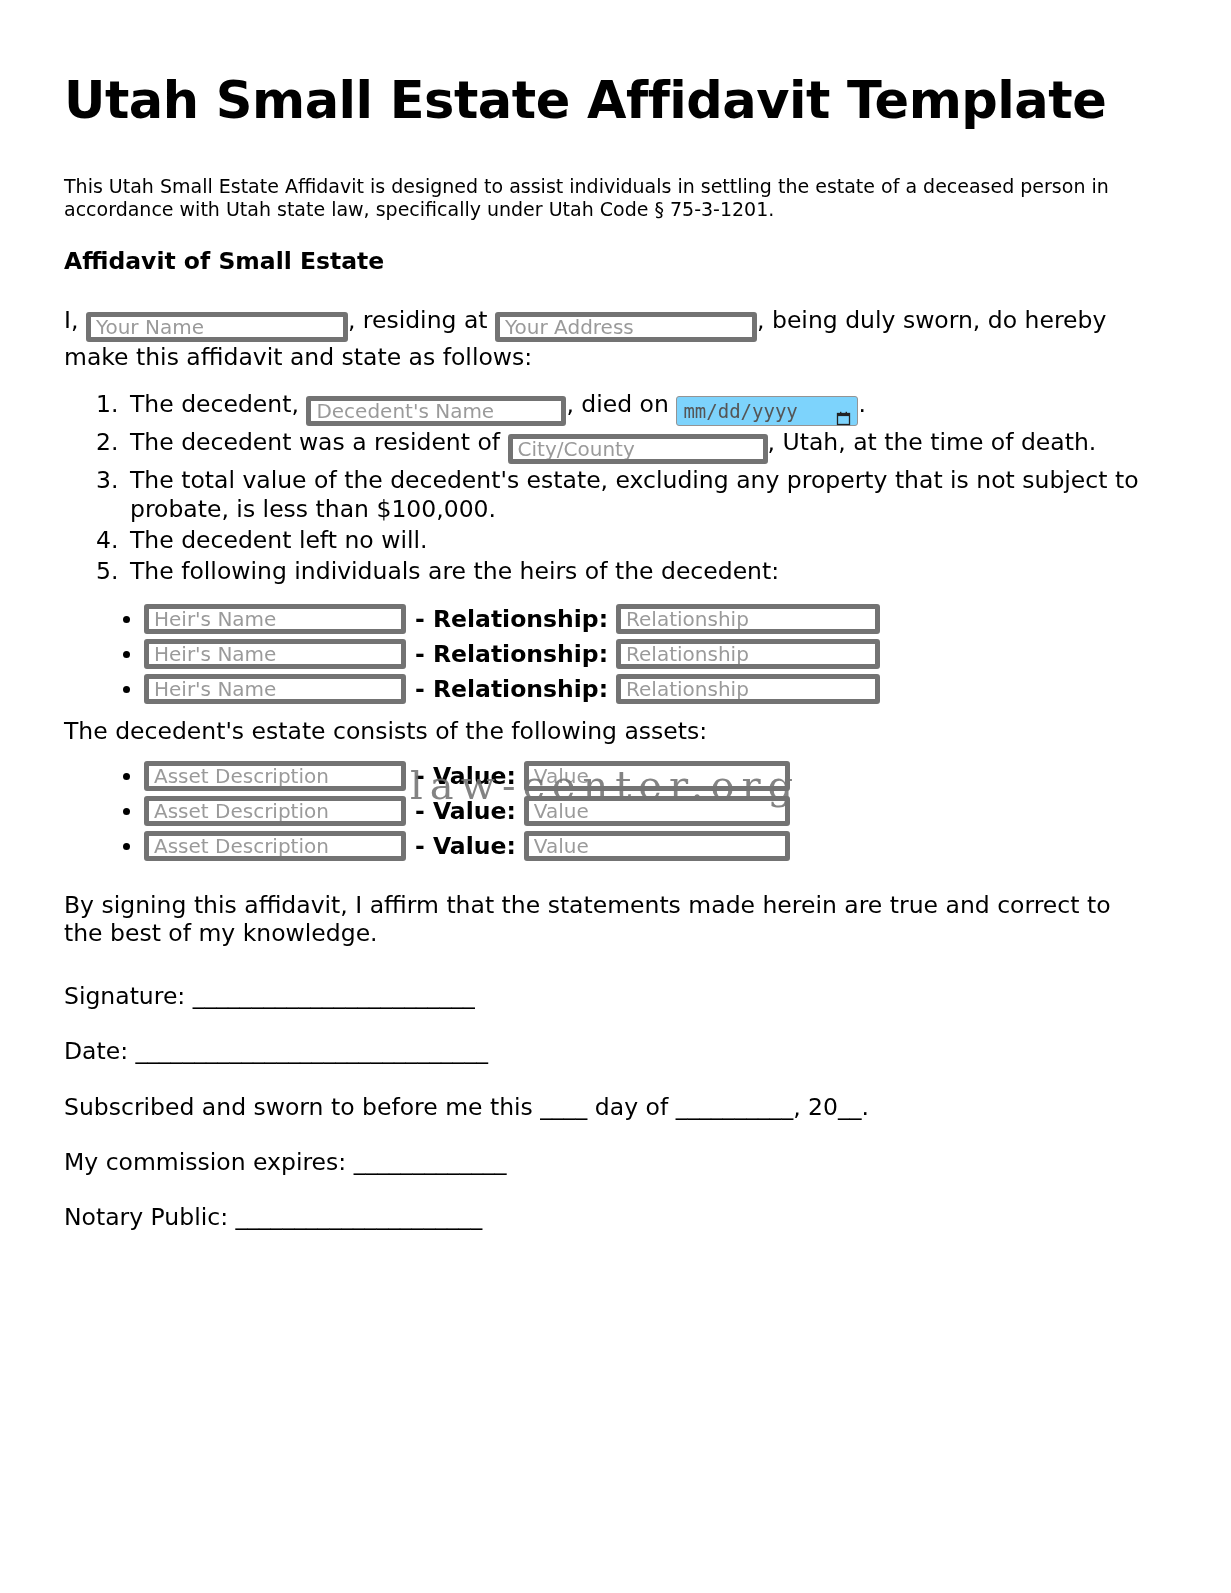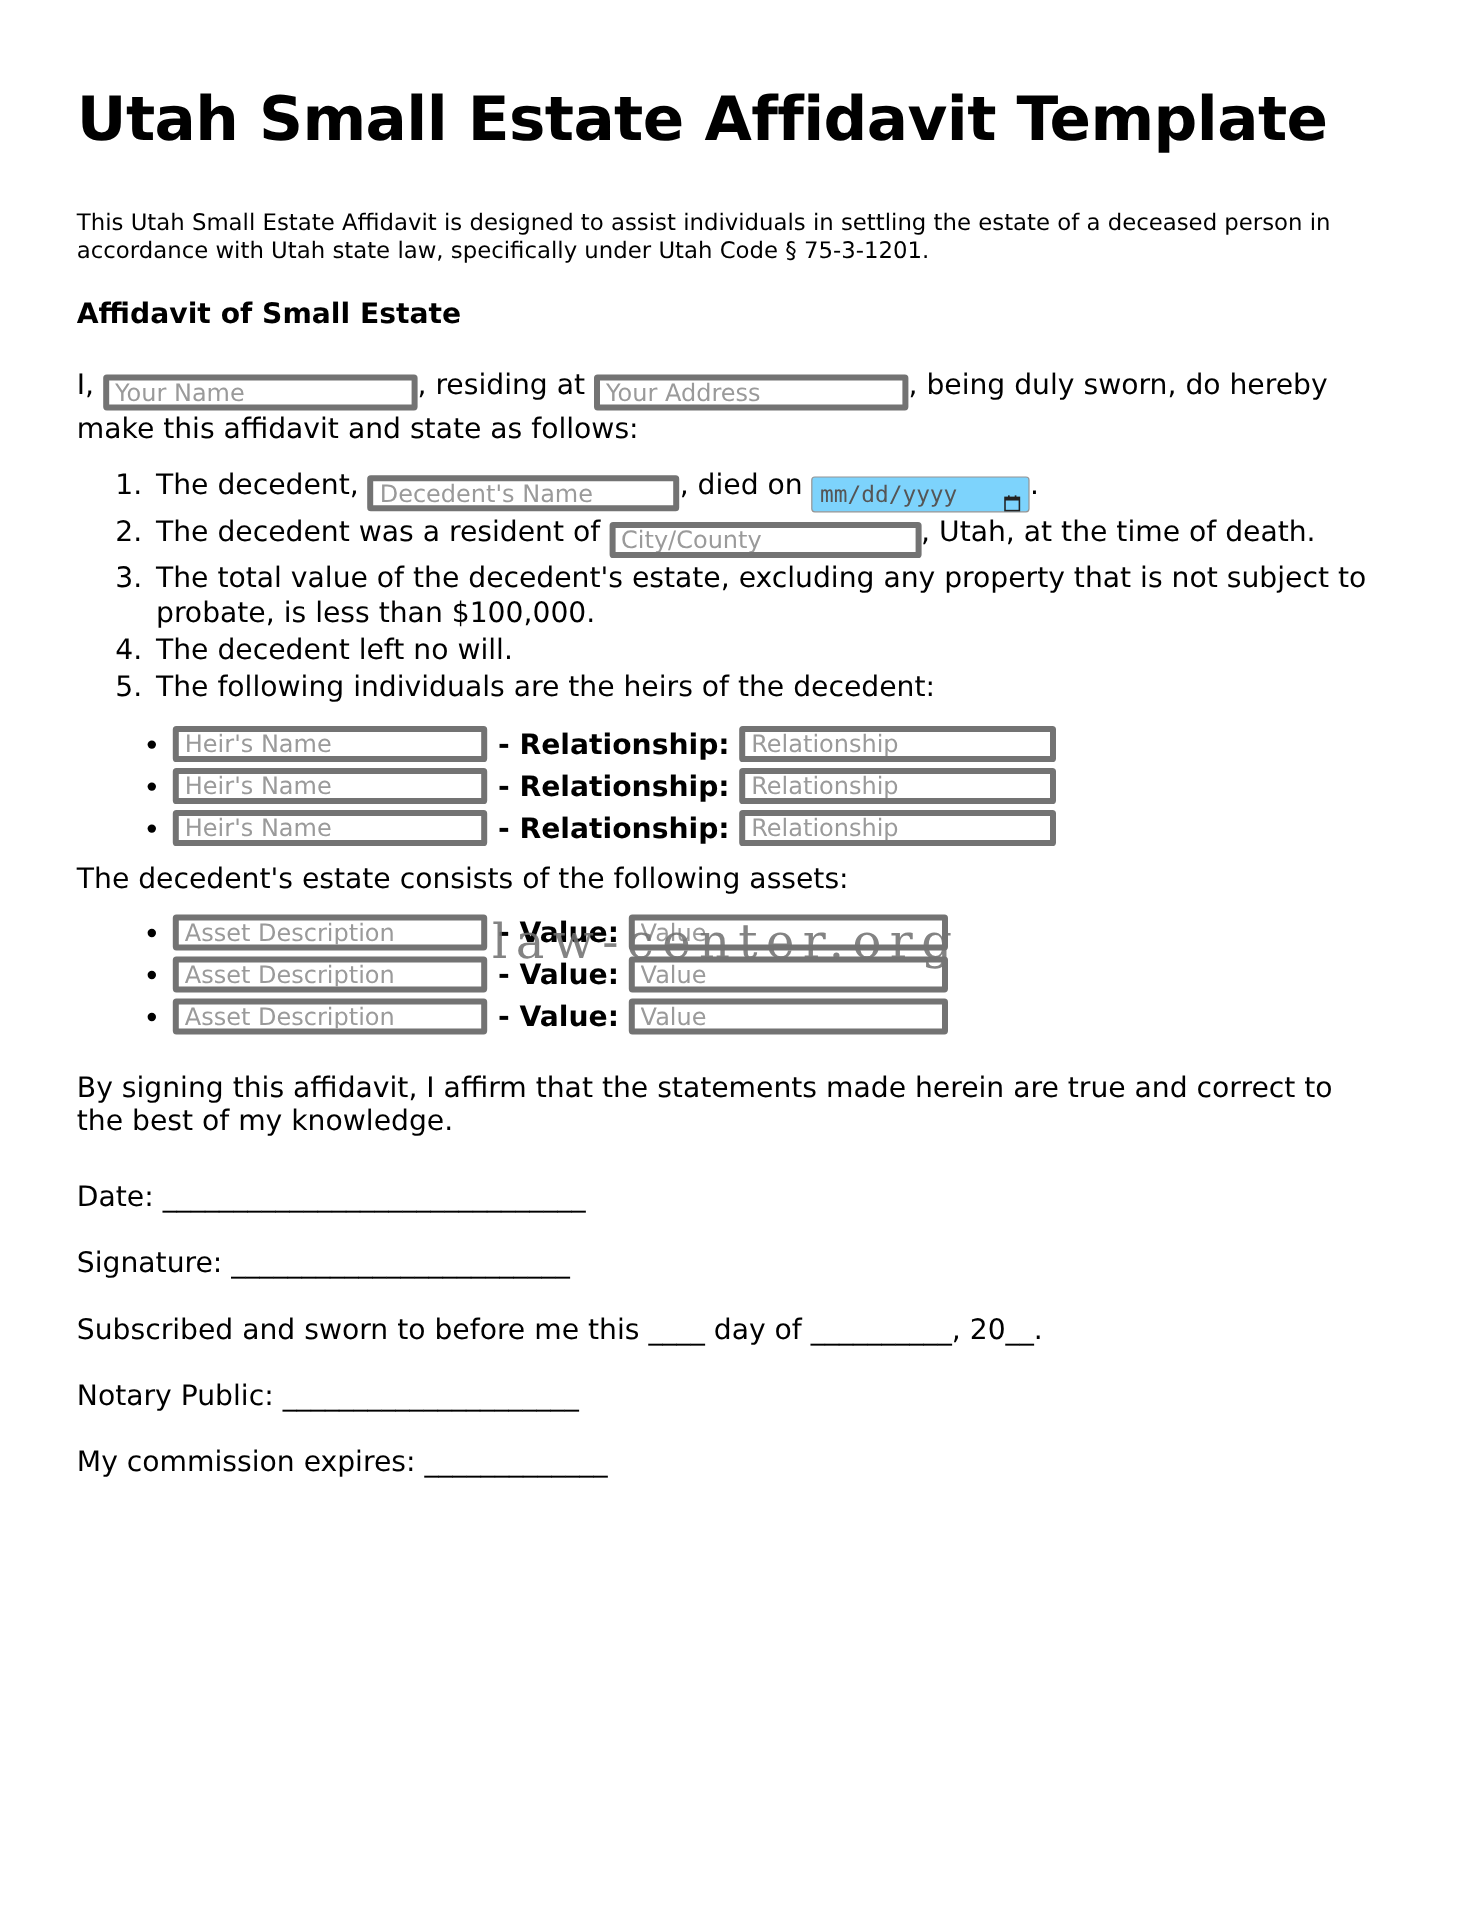--- a/index.html
+++ b/index.html
@@ -237,25 +237,25 @@
       <span class="row-line">
         <input type="text" class="asset-desc" placeholder="Asset Description" style="">
         <span class="row-label">- Value:</span>
         <input type="text" class="asset-value" placeholder="Value" style="">
       </span>
     </li>
   </ul>
 
   <p class="closing-text">By signing this affidavit, I affirm that the statements made herein are true and correct to the best of my knowledge.</p>
 
+  <p class="sig-line"><span>Signature:</span> <span class="blank-rule">________________________</span></p>
+
   <p class="sig-line"><span>Date:</span> <span class="blank-rule">______________________________</span></p>
 
-  <p class="sig-line"><span>Signature:</span> <span class="blank-rule">________________________</span></p>
-
   <p class="sig-line"><span>Subscribed and sworn to before me this</span> <span class="blank-rule">____</span> <span>day of</span> <span class="blank-rule">__________</span><span>, 20__.</span></p>
 
+  <p class="sig-line"><span>My commission expires:</span> <span class="blank-rule">_____________</span></p>
+
   <p class="sig-line"><span>Notary Public:</span> <span class="blank-rule">_____________________</span></p>
 
-  <p class="sig-line"><span>My commission expires:</span> <span class="blank-rule">_____________</span></p>
-
   <div class="watermark">law-center.org</div>
 
 </div>
 
 </body></html>

